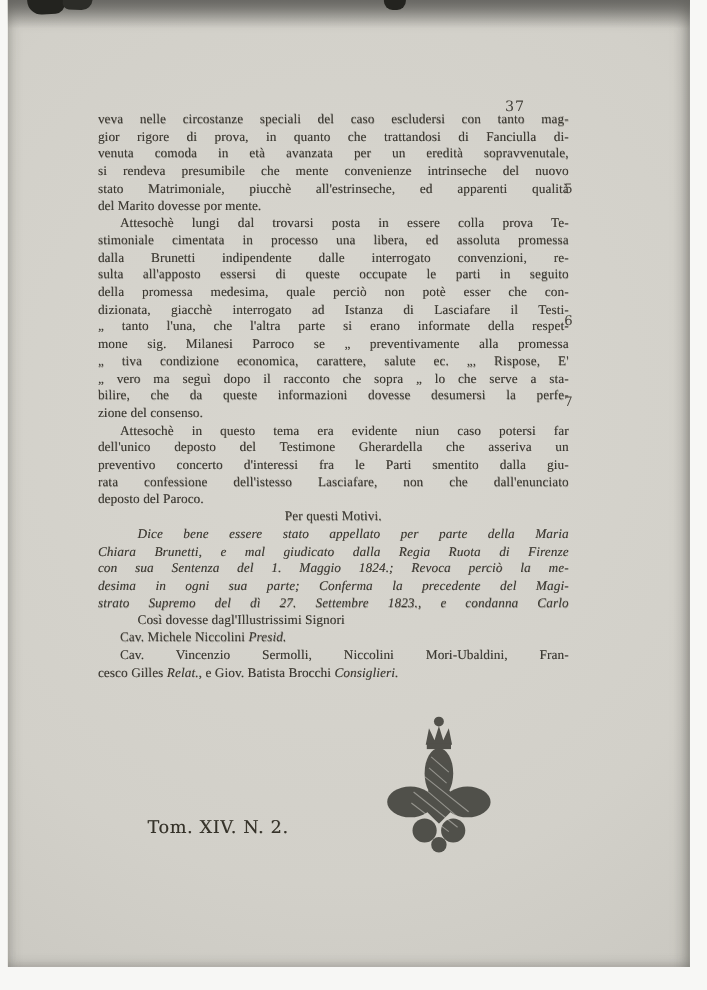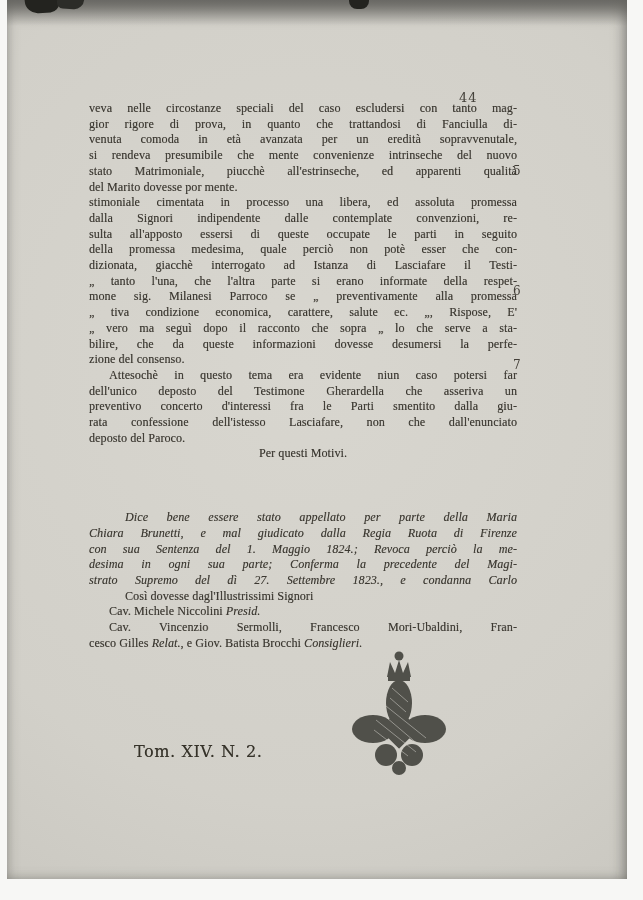--- a/index.html
+++ b/index.html
@@ -31,21 +31,21 @@
   }
   .text-block{
     position:absolute;left:82px;top:101px;width:428px;
     font-size:12px;line-height:15.7px;color:#3b3831;
     text-shadow:0.3px 0.3px 0.4px rgba(59,56,49,.45);
     letter-spacing:0.1px;
   }
   .line{min-height:15.7px;font-family:Liberation Serif, serif;}
   .line.j{text-align:justify;text-align-last:justify;}
   .center .line{text-align:center;}
-  .italic, .it{font-style:italic;margin-top:48px;}
+  .italic, .it{font-style:italic;}
   .indent{text-indent:20px;}
   .indent-lg{text-indent:36px;}
   .margin-note{
     position:absolute;left:506px;font-size:12px;color:#433f38;
   }
   .mn-0{top:164px;}
   .mn-1{top:284px;}
   .mn-2{top:358px;}
   .seal{position:absolute;left:337px;top:646px;width:110px;height:134px;}
   .footer{
@@ -56,34 +56,35 @@
 </style>
 </head>
 <body>
 
 <div class="scan">
   <div class="top-shade"></div>
   <div class="artifact a1"></div>
   <div class="artifact a2"></div>
   <div class="artifact a3"></div>
 
-  <div class="page-number">44</div>
+  <div class="page-number">37</div>
 
   <div class="text-block">
       <div class="block just">
         <div class="line j"><span>veva nelle circostanze speciali del caso escludersi con tanto mag-</span></div>
         <div class="line j"><span>gior rigore di prova, in quanto che trattandosi di Fanciulla di-</span></div>
         <div class="line j"><span>venuta comoda in età avanzata per un eredità sopravvenutale,</span></div>
         <div class="line j"><span>si rendeva presumibile che mente convenienze intrinseche del nuovo</span></div>
         <div class="line j"><span>stato Matrimoniale, piucchè all'estrinseche, ed apparenti qualità</span></div>
         <div class="line"><span>del Marito dovesse por mente.</span></div>
       </div>
       <div class="block just">
+        <div class="line j indent"><span>Attesochè lungi dal trovarsi posta in essere colla prova Te-</span></div>
         <div class="line j"><span>stimoniale cimentata in processo una libera, ed assoluta promessa</span></div>
-        <div class="line j"><span>dalla Signori indipendente dalle contemplate convenzioni, re-</span></div>
+        <div class="line j"><span>dalla Brunetti indipendente dalle interrogato convenzioni, re-</span></div>
         <div class="line j"><span>sulta all'apposto essersi di queste occupate le parti in seguito</span></div>
         <div class="line j"><span>della promessa medesima, quale perciò non potè esser che con-</span></div>
         <div class="line j"><span>dizionata, giacchè interrogato ad Istanza di Lasciafare il Testi-</span></div>
         <div class="line j"><span>„ tanto l'una, che l'altra parte si erano informate della respet-</span></div>
         <div class="line j"><span>mone sig. Milanesi Parroco se „ preventivamente alla promessa</span></div>
         <div class="line j"><span>„ tiva condizione economica, carattere, salute ec. „, Rispose, E'</span></div>
         <div class="line j"><span>„ vero ma seguì dopo il racconto che sopra „ lo che serve a sta-</span></div>
         <div class="line j"><span>bilire, che da queste informazioni dovesse desumersi la perfe-</span></div>
         <div class="line"><span>zione del consenso.</span></div>
       </div>
@@ -104,21 +105,21 @@
         <div class="line j"><span>desima in ogni sua parte; Conferma la precedente del Magi-</span></div>
         <div class="line j"><span>strato Supremo del dì 27. Settembre 1823., e condanna Carlo</span></div>
       </div>
       <div class="block ">
         <div class="line indent-lg"><span>Così dovesse dagl'Illustrissimi Signori</span></div>
       </div>
       <div class="block ">
         <div class="line indent"><span>Cav. Michele Niccolini </span><span class="it">Presid.</span></div>
       </div>
       <div class="block just">
-        <div class="line j indent"><span>Cav. Vincenzio Sermolli, Francesco Mori-Ubaldini, Fran-</span></div>
+        <div class="line j indent"><span>Cav. Vincenzio Sermolli, Niccolini Mori-Ubaldini, Fran-</span></div>
         <div class="line"><span>cesco Gilles </span><span class="it">Relat.</span><span>, e Giov. Batista Brocchi </span><span class="it">Consiglieri.</span></div>
       </div>
     </div>
 
   <div class="margin-note mn-0">5</div>
   <div class="margin-note mn-1">6</div>
   <div class="margin-note mn-2">7</div>
 
   <div class="seal">
     <svg viewBox="0 0 110 134" width="110" height="134">

